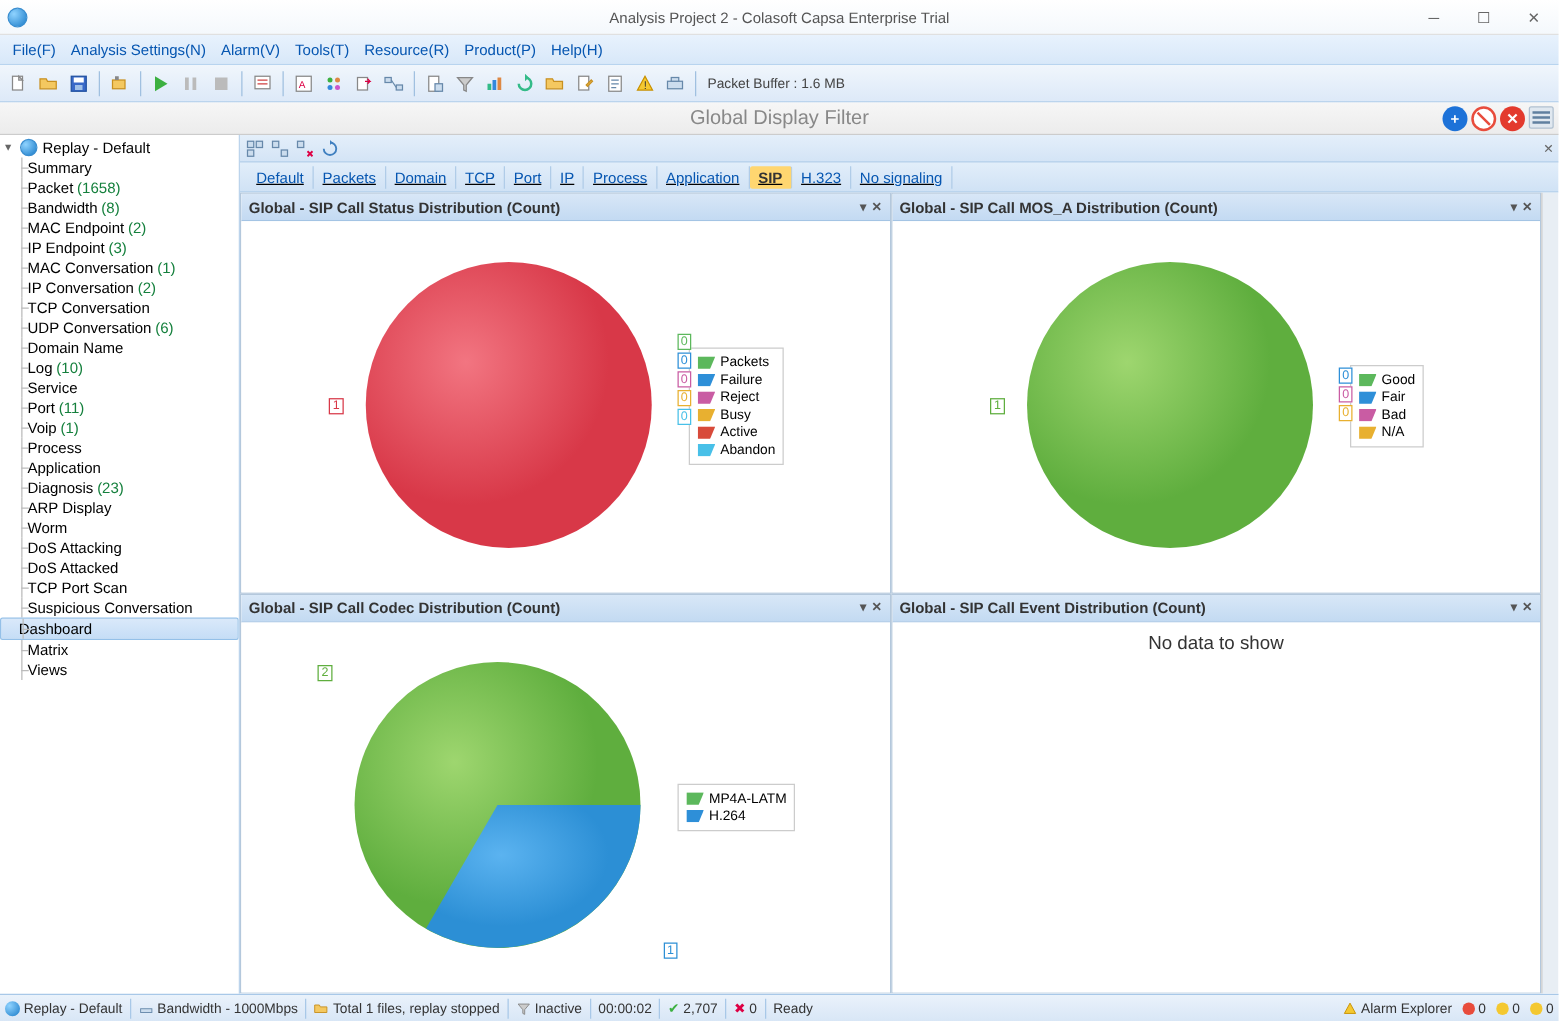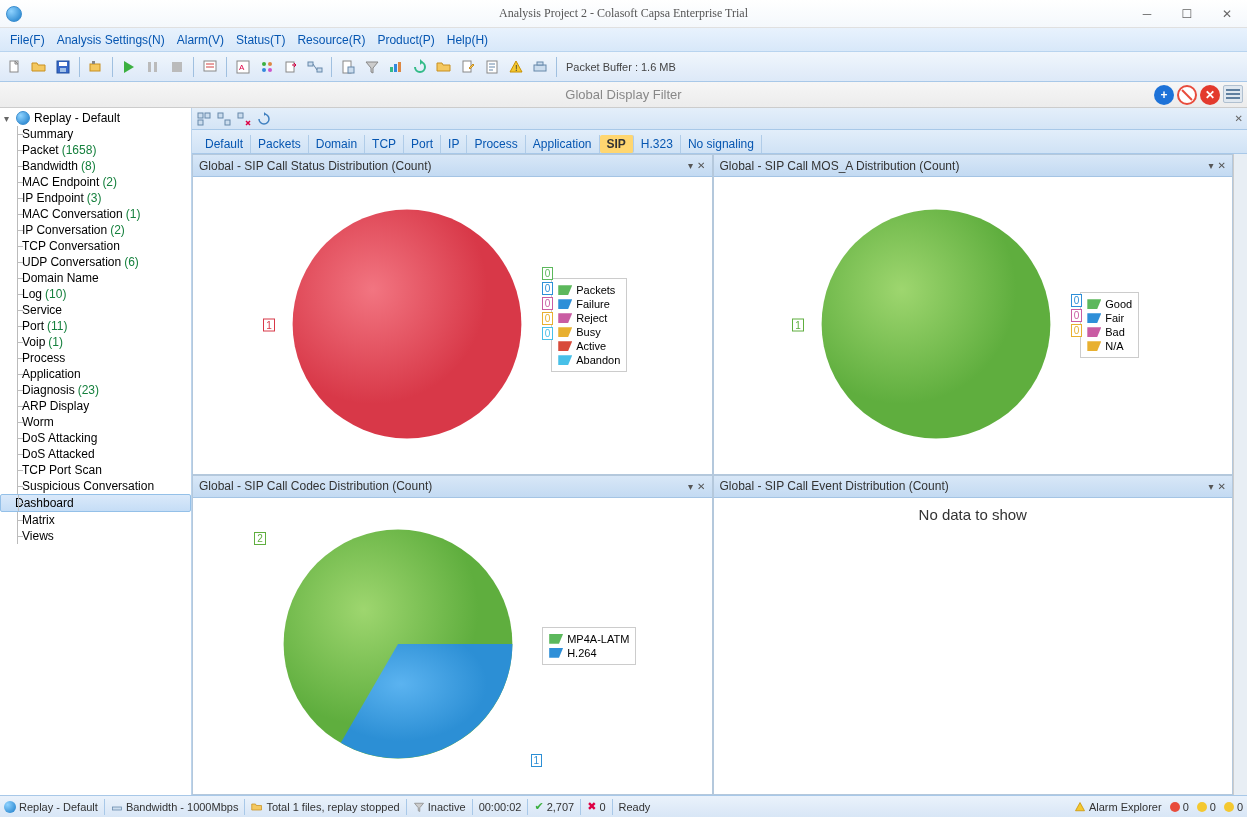--- a/index.html
+++ b/index.html
@@ -1,29 +1,29 @@
 <!DOCTYPE html>
 <html><head>
 <meta charset="utf-8">
 <style>
 * { box-sizing: border-box; margin: 0; padding: 0; }
 body { font-family: 'Segoe UI', Tahoma, sans-serif; font-size: 12px; background: #fff; overflow: hidden; width: 1247px; height: 817px; display: flex; flex-direction: column; }
 .titlebar { height: 28px; background: linear-gradient(#fff, #f4f8fc); display: flex; align-items: center; position: relative; border-bottom: 1px solid #e0e0e0; }
 .titlebar .app-icon { width: 16px; height: 16px; margin-left: 6px; border-radius: 50%; background: radial-gradient(circle at 30% 30%, #8fd3ff, #1a7bc8); border: 1px solid #3a8ed0; }
-.titlebar .title { position: absolute; left: 50%; transform: translateX(-50%); color: #555; font-size: 12px; font-family: Liberation Serif, serif; }
+.titlebar .title { position: absolute; left: 50%; transform: translateX(-50%); color: #555; font-size: 12px; }
 .titlebar .winbtns { margin-left: auto; display: flex; }
 .titlebar .winbtn { width: 40px; height: 24px; display: flex; align-items: center; justify-content: center; color: #666; cursor: pointer; }
 .menubar { height: 24px; background: linear-gradient(#e8f2fd, #d8e8f9); display: flex; align-items: center; padding: 0 4px; border-bottom: 1px solid #b8d4ef; }
 .menu-item { padding: 2px 6px; color: #0656b1; cursor: pointer; border-radius: 2px; }
 .toolbar { height: 30px; background: linear-gradient(#f0f6fc, #dde9f8); display: flex; align-items: center; padding: 0 4px; border-bottom: 1px solid #a8c8e8; gap: 2px; }
 .tbtn { width: 22px; height: 22px; display: flex; align-items: center; justify-content: center; cursor: pointer; border-radius: 2px; }
 .tsep { width: 1px; height: 20px; background: #a0c0e0; margin: 0 3px; }
 .buffer-label { color: #444; margin-left: 4px; font-size: 11px; }
 .filterbar { height: 26px; background: linear-gradient(#f6f6f6, #ececec); display: flex; align-items: center; position: relative; border-bottom: 1px solid #ccc; }
-.filterbar .lbl { position: absolute; left: 50%; transform: translateX(-50%); color: #888; font-size: 13px; }
+.filterbar .lbl { position: absolute; left: 50%; transform: translateX(-50%); color: #888; font-size: 16px; }
 .filterbar .right { margin-left: auto; display: flex; gap: 3px; padding-right: 4px; }
 .circle-btn { width: 20px; height: 20px; border-radius: 50%; display: flex; align-items: center; justify-content: center; color: #fff; font-weight: bold; font-size: 12px; cursor: pointer; }
 .circle-add { background: #1d72d8; }
 .circle-block { background: #fff; border: 2px solid #e84c3c; position: relative; }
 .circle-block:after { content:''; position:absolute; width: 14px; height: 2px; background:#e84c3c; transform: rotate(45deg); }
 .circle-x { background: #e33a2d; }
 .view-btn { width: 20px; height: 18px; background: #e0e8f0; border: 1px solid #b0c0d0; border-radius: 2px; cursor: pointer; display: flex; flex-direction: column; justify-content: space-around; padding: 2px; }
 .view-btn span { height: 2px; background: #6080a0; }
 .body { flex: 1; display: flex; overflow: hidden; }
 .sidebar { width: 192px; background: #fff; border-right: 1px solid #bcd4ec; overflow-y: auto; }
@@ -36,26 +36,26 @@
 .tree-child { display: flex; align-items: center; padding: 1px 4px 1px 22px; cursor: pointer; position: relative; }
 .tree-child:before { content:''; position: absolute; left: 17px; top:50%; width: 6px; height: 1px; background: #bbb; }
 .tree-child:after { content:''; position: absolute; left: 17px; top: 0; bottom: 0; width: 1px; background: #bbb; }
 .tree-child.selected { background: linear-gradient(#dae9fa, #c5ddf6); border: 1px solid #94c0e8; border-radius: 2px; padding-left: 14px; }
 .tree-child .name { color: #000; }
 .tree-child .count { color: #15803d; margin-left: 3px; }
 .main { flex: 1; display: flex; flex-direction: column; background: #fff; overflow: hidden; }
 .mini-toolbar { height: 22px; background: linear-gradient(#e4effa, #d4e4f6); border-bottom: 1px solid #a8c8e8; display: flex; align-items: center; gap: 4px; padding: 0 4px; position: relative; }
 .mini-toolbar .ticon { width: 16px; height: 16px; cursor: pointer; }
 .mini-toolbar .close-x { position: absolute; right: 4px; color: #666; cursor: pointer; font-size: 10px; }
-.tabs { height: 24px; background: linear-gradient(#e2eefa, #d0e2f5); display: flex; align-items: flex-end; padding: 0 6px; gap: 0; border-bottom: 1px solid #a8c8e8; }
+.tabs { height: 24px; background: linear-gradient(#e2eefa, #d0e2f5); display: flex; align-items: center; padding: 0 6px; gap: 0; border-bottom: 1px solid #a8c8e8; text-decoration: underline; }
 .tab { padding: 2px 7px; color: #0656b1; cursor: pointer; border-right: 1px solid #b0cce8; font-size: 12px; }
 .tab.active { background: #ffd670; color: #333; font-weight: bold; border-radius: 2px; }
 .panels { flex: 1; display: grid; grid-template-columns: 1fr 1fr; grid-template-rows: 1fr 1fr; overflow: hidden; }
 .panel { border: 1px solid #b4c8dc; display: flex; flex-direction: column; overflow: hidden; }
-.panel-header { height: 22px; background: linear-gradient(#d8e7f7, #c3daf2); border-bottom: 1px solid #a4c4e4; display: flex; align-items: center; padding: 0 6px; font-size: 12px; color: #333; }
+.panel-header { height: 22px; background: linear-gradient(#d8e7f7, #c3daf2); border-bottom: 1px solid #a4c4e4; display: flex; align-items: center; padding: 0 6px; font-size: 12px; color: #333; font-weight: bold; }
 .panel-header .ph-right { margin-left: auto; display: flex; gap: 4px; color: #555; cursor: pointer; font-size: 10px; }
 .panel-body { flex: 1; background: #fff; position: relative; display: flex; align-items: center; justify-content: center; }
 .pie-wrap { display: flex; align-items: center; gap: 14px; }
 .pie-svg { width: 260px; height: 260px; }
 .legend { border: 1px solid #ccc; padding: 4px 6px; font-size: 11px; }
 .legend-row { display: flex; align-items: center; gap: 4px; padding: 1px 0; }
 .legend-sw { width: 14px; height: 10px; clip-path: polygon(0 0, 100% 0, 70% 100%, 0 100%); }
 .callout { position: absolute; font-size: 10px; border: 1px solid; padding: 0 2px; background: #fff; }
 .nodata { color: #333; font-size: 15px; align-self: flex-start; margin-top: 8px; }
 .scrollbar-v { width: 14px; background: #e8eef4; border-left: 1px solid #ccc; }
@@ -77,21 +77,21 @@
     <div class="winbtn">─</div>
     <div class="winbtn">☐</div>
     <div class="winbtn">✕</div>
   </div>
 </div>
 
 <div class="menubar" id="menubar">
     <span class="menu-item">File(F)</span>
     <span class="menu-item">Analysis Settings(N)</span>
     <span class="menu-item">Alarm(V)</span>
-    <span class="menu-item">Status(T)</span>
+    <span class="menu-item">Tools(T)</span>
     <span class="menu-item">Resource(R)</span>
     <span class="menu-item">Product(P)</span>
     <span class="menu-item">Help(H)</span>
   </div>
 
 <div class="toolbar">
   <div class="tbtn">
       <svg class="ico" viewBox="0 0 16 16">
         <rect x="3" y="2" width="8" height="11" fill="#fff" stroke="#888"></rect>
         <path d="M8 2 L11 5 L8 5 Z" fill="#ddd" stroke="#888"></path>

